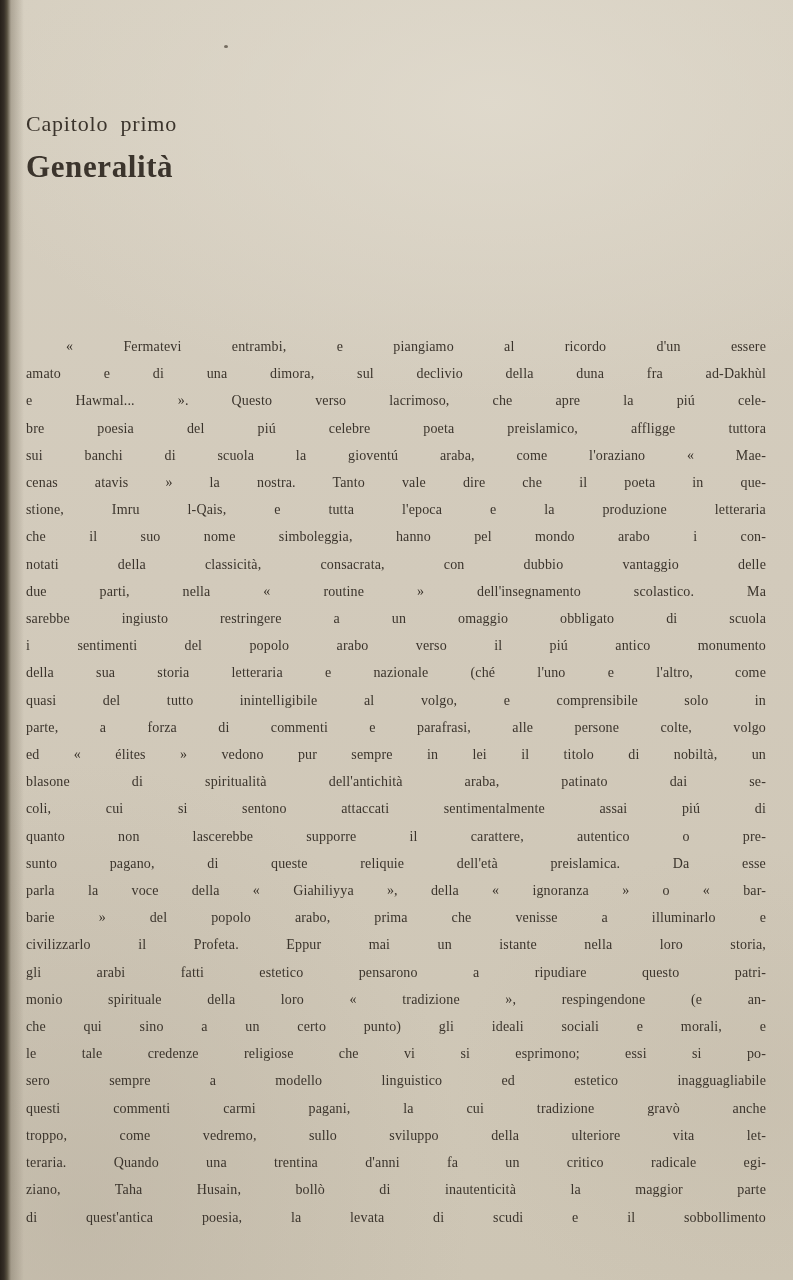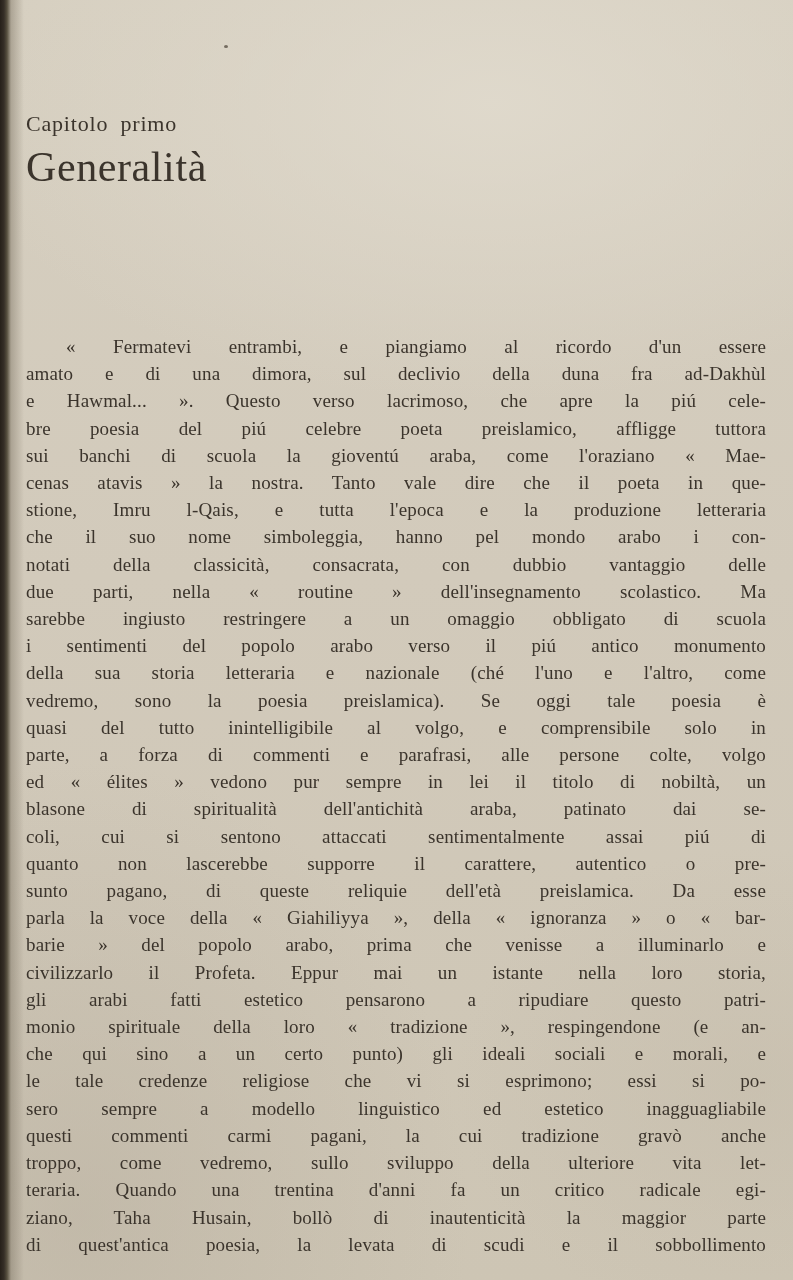--- a/index.html
+++ b/index.html
@@ -47,28 +47,28 @@
   }
   .chapter-label {
     margin-top: 108px;
     font-size: 22px;
     line-height: 32px;
     letter-spacing: 0.8px;
     word-spacing: 6px;
   }
   .page-title {
     margin: 7px 0 0 0;
-    font-weight: normal;
-    font-size: 42px;
+    font-weight: bold;
+    font-size: 31px;
     line-height: 40px;
     letter-spacing: 0.6px;
   }
   .paragraph {
     margin-top: 146px;
-    font-size: 19px;
+    font-size: 14px;
     line-height: 27.2px;
     letter-spacing: 0.15px;
   }
   .paragraph .line {
     text-align: justify;
     text-align-last: justify;
     white-space: nowrap;
   }
   .paragraph .line:first-child {
     text-indent: 40px;
@@ -90,21 +90,20 @@
         <div class="line">bre poesia del piú celebre poeta preislamico, affligge tuttora</div>
         <div class="line">sui banchi di scuola la gioventú araba, come l'oraziano « Mae-</div>
         <div class="line">cenas atavis » la nostra. Tanto vale dire che il poeta in que-</div>
         <div class="line">stione, Imru l-Qais, e tutta l'epoca e la produzione letteraria</div>
         <div class="line">che il suo nome simboleggia, hanno pel mondo arabo i con-</div>
         <div class="line">notati della classicità, consacrata, con dubbio vantaggio delle</div>
         <div class="line">due parti, nella « routine » dell'insegnamento scolastico. Ma</div>
         <div class="line">sarebbe ingiusto restringere a un omaggio obbligato di scuola</div>
         <div class="line">i sentimenti del popolo arabo verso il piú antico monumento</div>
         <div class="line">della sua storia letteraria e nazionale (ché l'uno e l'altro, come</div>
-        <div class="line">vedremo, sono la poesia preislamica). Se oggi tale poesia è</div>
         <div class="line">quasi del tutto inintelligibile al volgo, e comprensibile solo in</div>
         <div class="line">parte, a forza di commenti e parafrasi, alle persone colte, volgo</div>
         <div class="line">ed « élites » vedono pur sempre in lei il titolo di nobiltà, un</div>
         <div class="line">blasone di spiritualità dell'antichità araba, patinato dai se-</div>
         <div class="line">coli, cui si sentono attaccati sentimentalmente assai piú di</div>
         <div class="line">quanto non lascerebbe supporre il carattere, autentico o pre-</div>
         <div class="line">sunto pagano, di queste reliquie dell'età preislamica. Da esse</div>
         <div class="line">parla la voce della « Giahiliyya », della « ignoranza » o « bar-</div>
         <div class="line">barie » del popolo arabo, prima che venisse a illuminarlo e</div>
         <div class="line">civilizzarlo il Profeta. Eppur mai un istante nella loro storia,</div>

